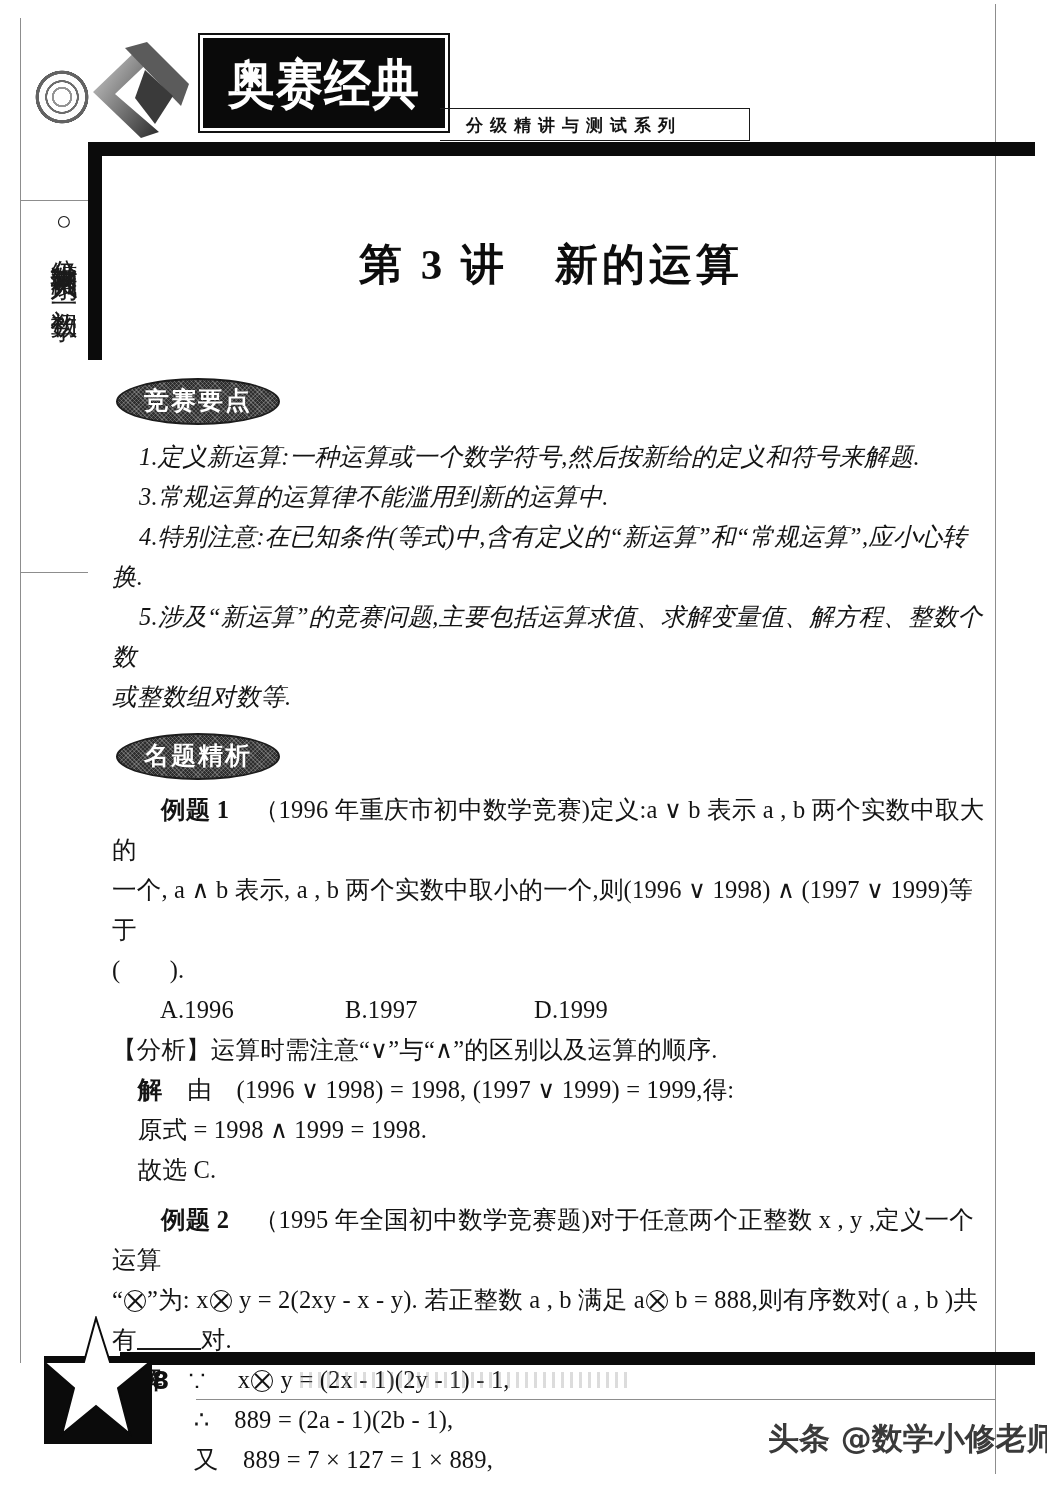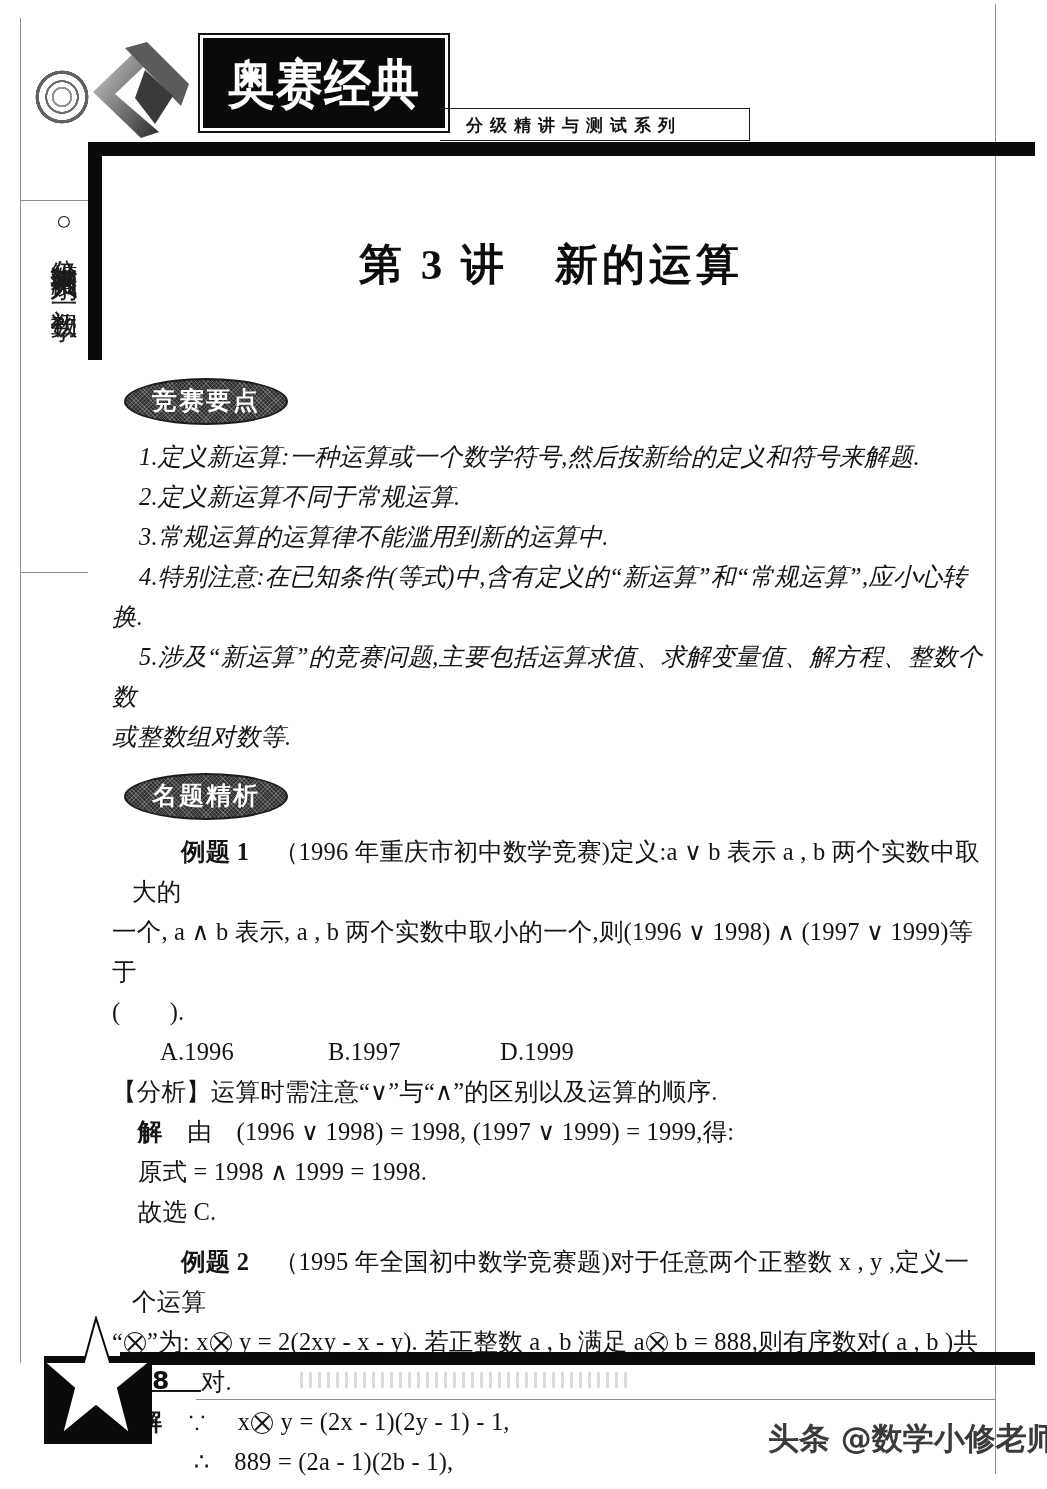--- a/index.html
+++ b/index.html
@@ -82,36 +82,36 @@
     background:#2f2f2f;
     background-image:
       repeating-linear-gradient(45deg, rgba(255,255,255,.22) 0 1px, rgba(0,0,0,0) 1px 3px),
       repeating-linear-gradient(-45deg, rgba(255,255,255,.18) 0 1px, rgba(0,0,0,0) 1px 3px);
     color:#fff;font-family:"DejaVu Sans","Liberation Sans",sans-serif;font-weight:bold;
     font-size:25px;letter-spacing:2px;
     padding:8px 26px 10px 26px;line-height:1;
     border:2px solid #1c1c1c;
     text-shadow:0 0 1px #000;
   }
-  .badge-row{margin:12px;text-decoration:underline;}
+  .badge-row{margin:4px;text-decoration:underline;}
   .badge-row.kp{margin-top:84px;}
   .badge-row.ex{margin-top:16px;}
 
   p.line{
     margin:0;font-size:24.5px;line-height:40px;letter-spacing:.2px;color:#141414;
   }
-  p.line.ind{text-indent:2em;margin-left:20px;}
+  p.line.ind{text-indent:2em;}
   p.line.ind1{text-indent:1.05em;}
   .kp-list{margin-top:12px;font-style:italic;}
   .kp-list p.line{text-indent:1.1em;}
   .kp-list p.line.cont{text-indent:0;}
 
   .ex-block{margin-top:10px;}
   .ex-head{font-weight:bold;}
-  .opts{display:flex;gap:0;margin:0;text-indent:0;}
+  .opts{display:flex;gap:17px;margin:0;text-indent:0;}
   .opts span{display:inline-block;}
   .opt1{width:168px;padding-left:48px;}
   .opt2{width:172px;}
   .opt3{width:170px;}
   .blankline{display:inline-block;width:64px;border-bottom:2px solid #1a1a1a;vertical-align:-2px;}
   .sol-label{font-weight:bold;}
   .sol-ind2{display:inline-block;width:56px;}
 
   .otimes{
     display:inline-block;width:20px;height:20px;border:1.6px solid #141414;border-radius:50%;
@@ -185,21 +185,20 @@
   <div class="content">
 
     <h1 class="chapter-title">第 3 讲　新的运算</h1>
 
     <div class="badge-row kp">
       <span class="badge">竞赛要点</span>
     </div>
 
     <div class="kp-list">
       <p class="line">1.定义新运算:一种运算或一个数学符号,然后按新给的定义和符号来解题.</p>
-      <p class="line">2.定义新运算不同于常规运算.</p>
       <p class="line">3.常规运算的运算律不能滥用到新的运算中.</p>
       <p class="line">4.特别注意:在已知条件(等式)中,含有定义的“新运算”和“常规运算”,应小心转</p>
       <p class="line cont">换.</p>
       <p class="line">5.涉及“新运算”的竞赛问题,主要包括运算求值、求解变量值、解方程、整数个数</p>
       <p class="line cont">或整数组对数等.</p>
     </div>
 
     <div class="badge-row ex">
       <span class="badge">名题精析</span>
     </div>

